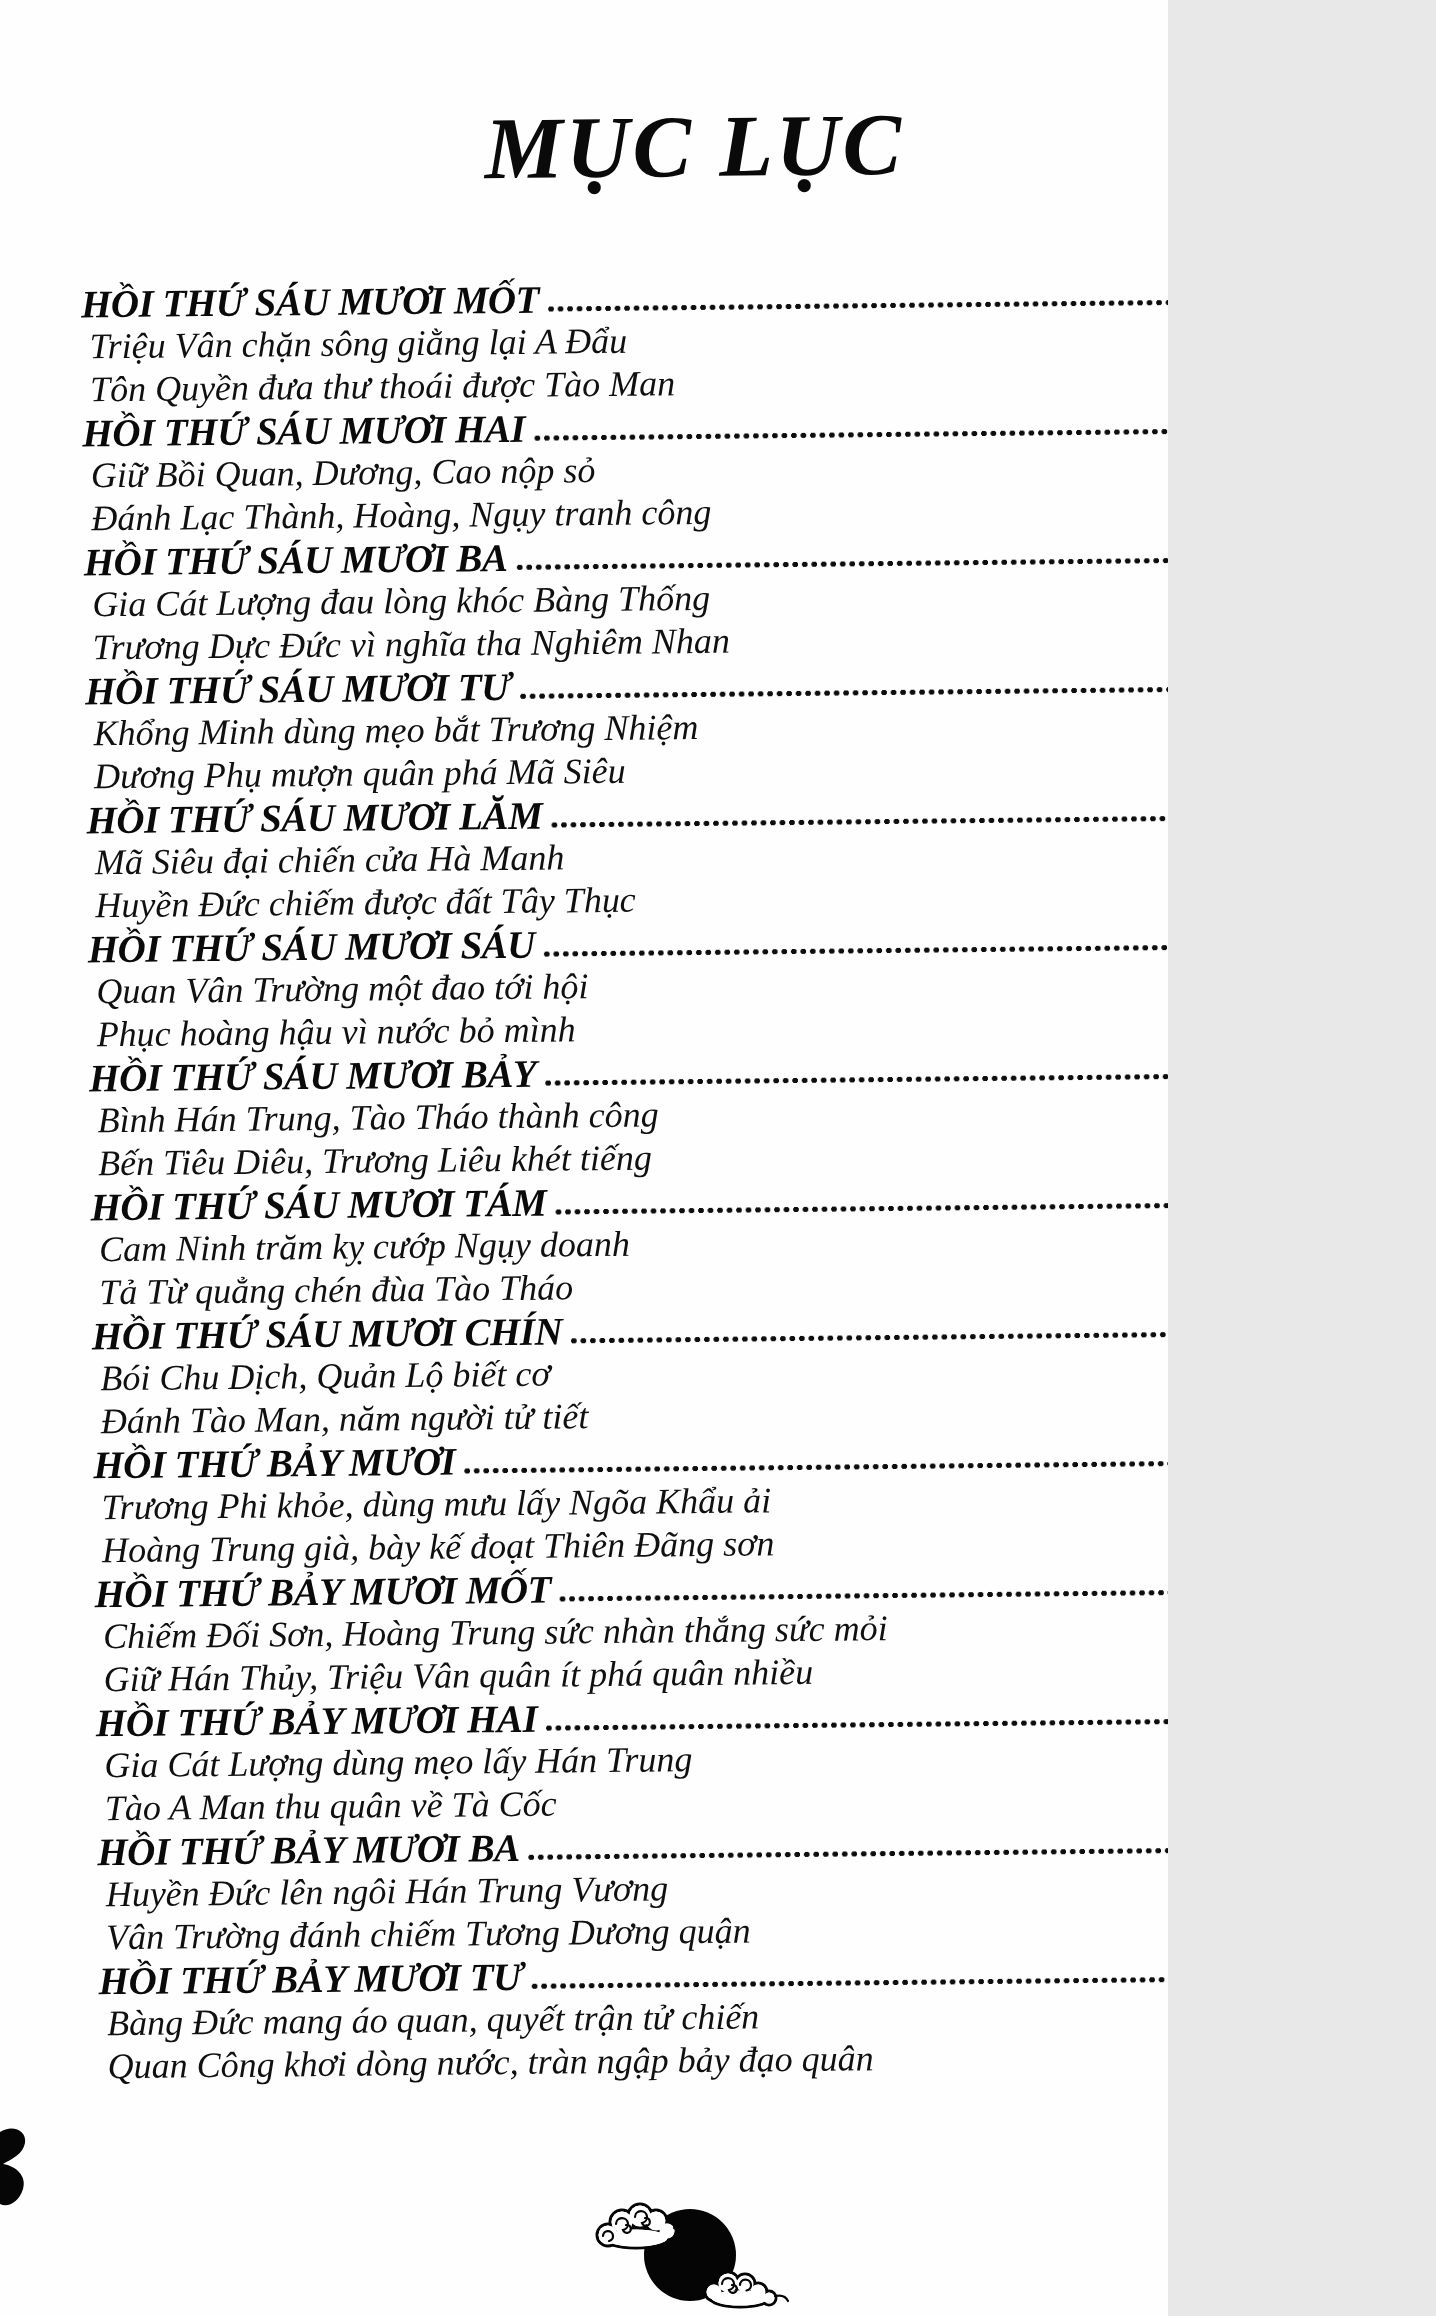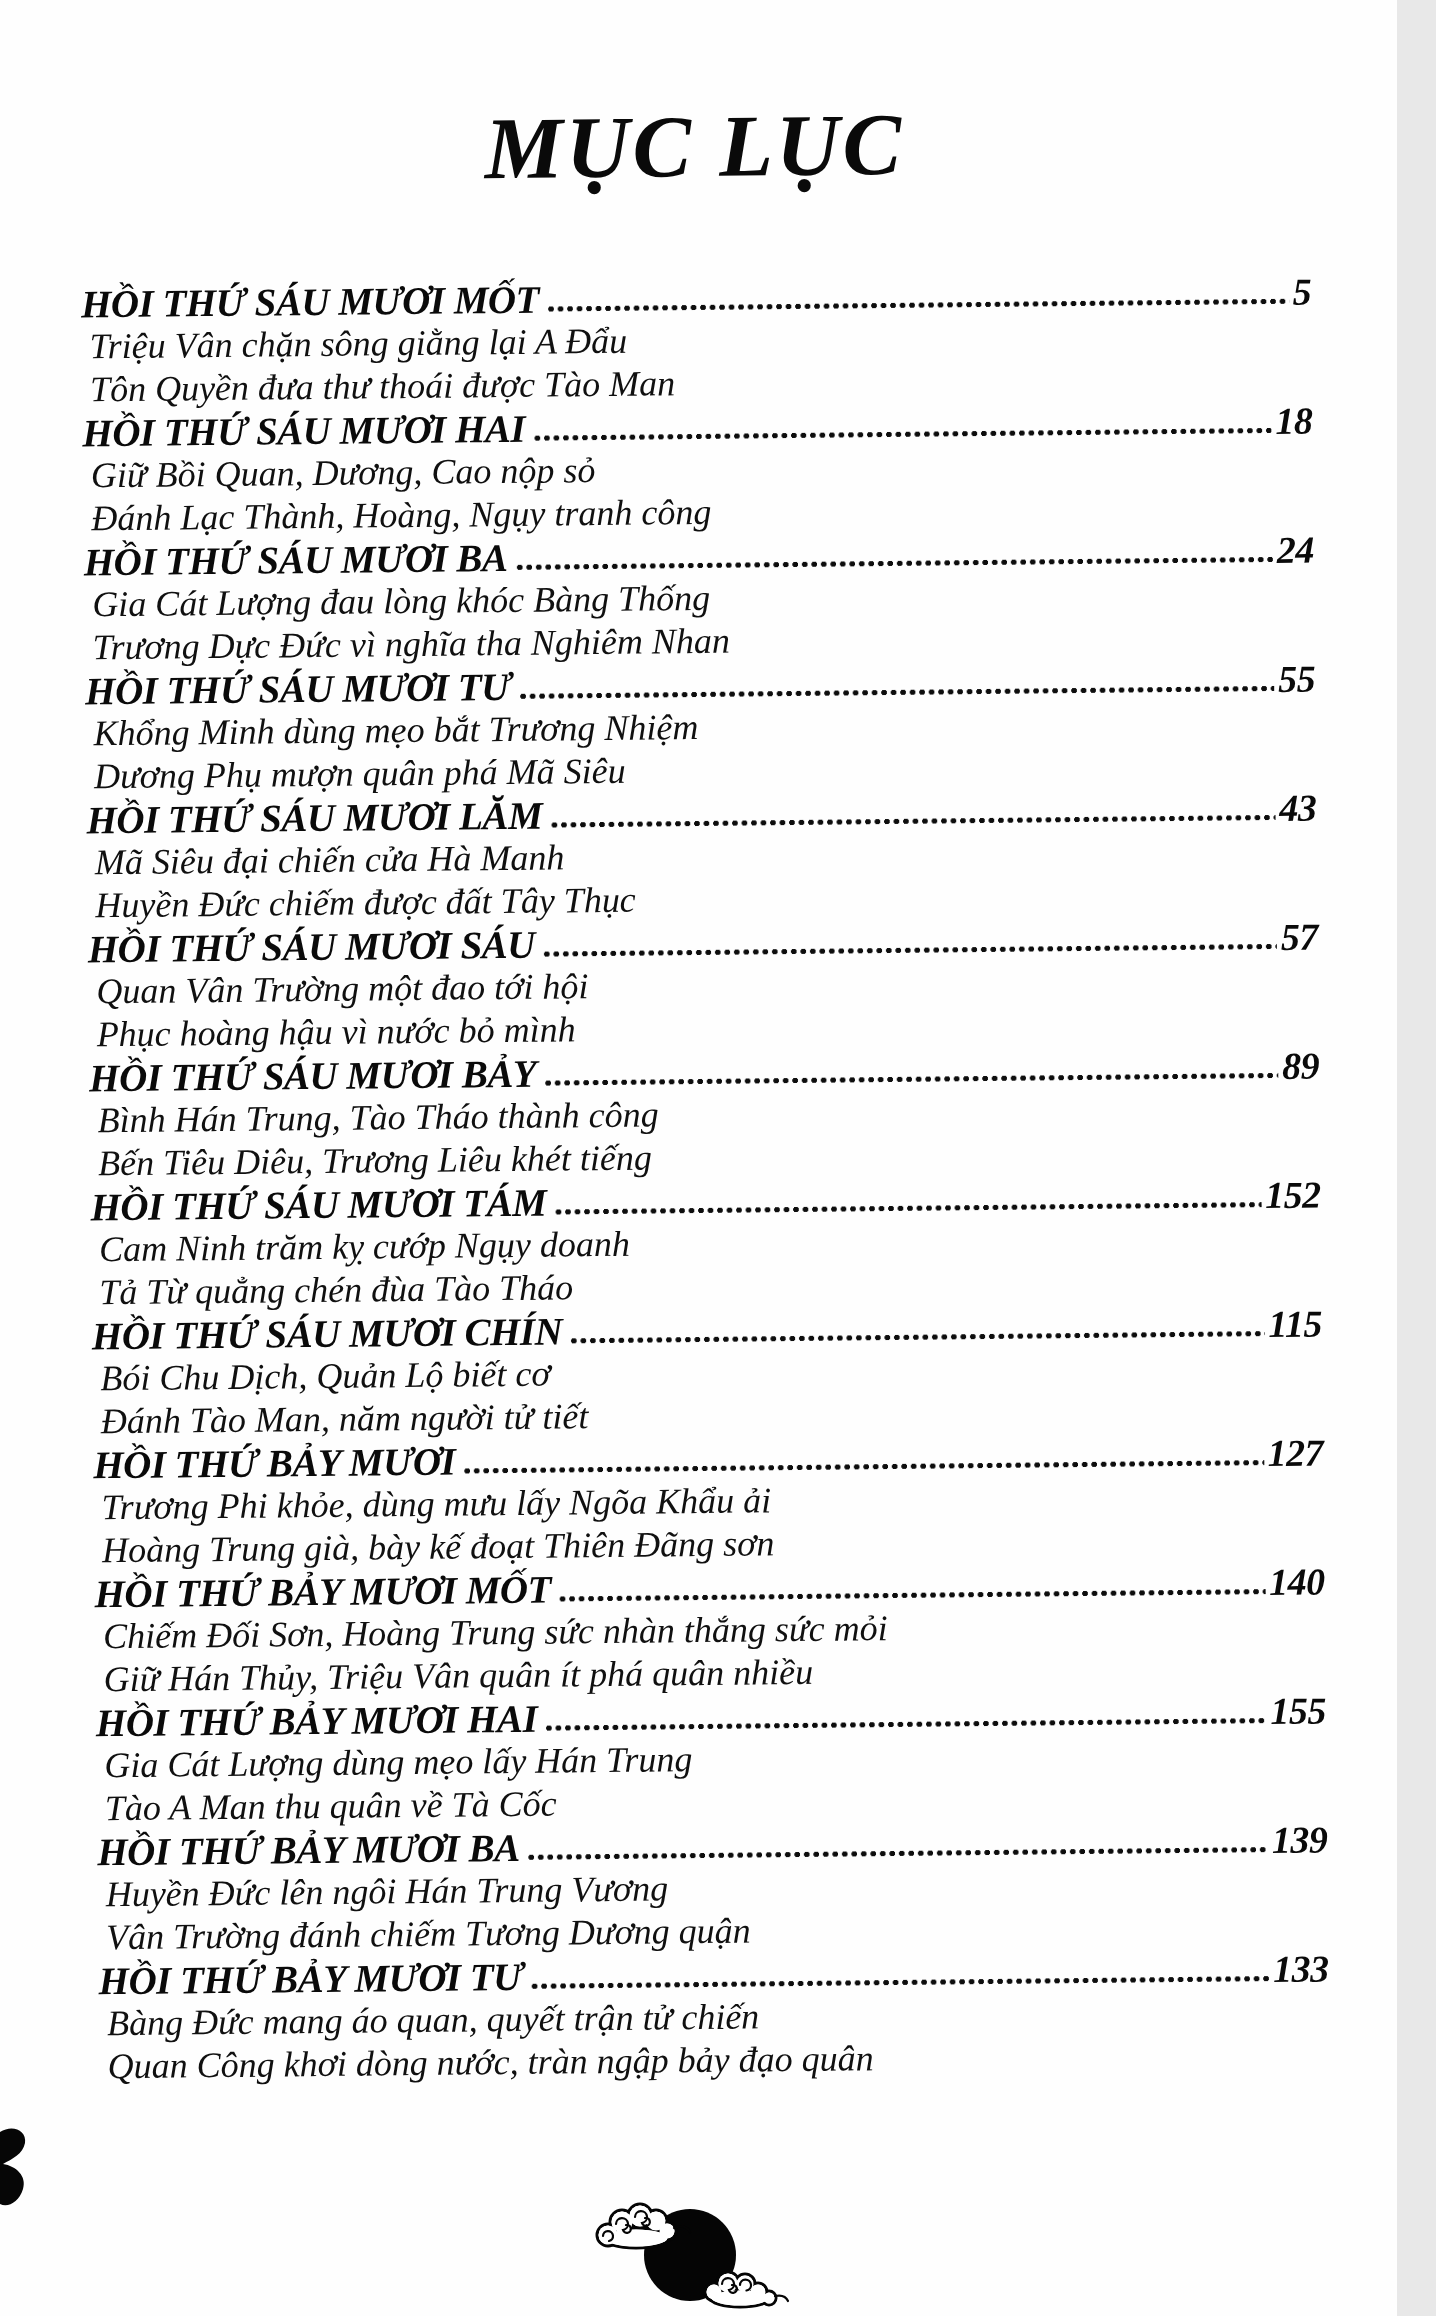--- a/index.html
+++ b/index.html
@@ -1,18 +1,18 @@
 <!DOCTYPE html>
 <html><head>
 <meta charset="utf-8">
 <style>
   html,body{margin:0;padding:0;background:#e8e8e8;}
   .page{
     position:relative;
-    width:1397px;height:2316px;
+    width:1168px;height:2316px;
     background:#fefefe;
     overflow:hidden;
     font-family:"Liberation Serif", serif;
     color:#0d0d0d;
   }
   .content{
     position:absolute;inset:0;
     transform:rotate(-0.6deg);
     transform-origin:700px 1150px;
   }

